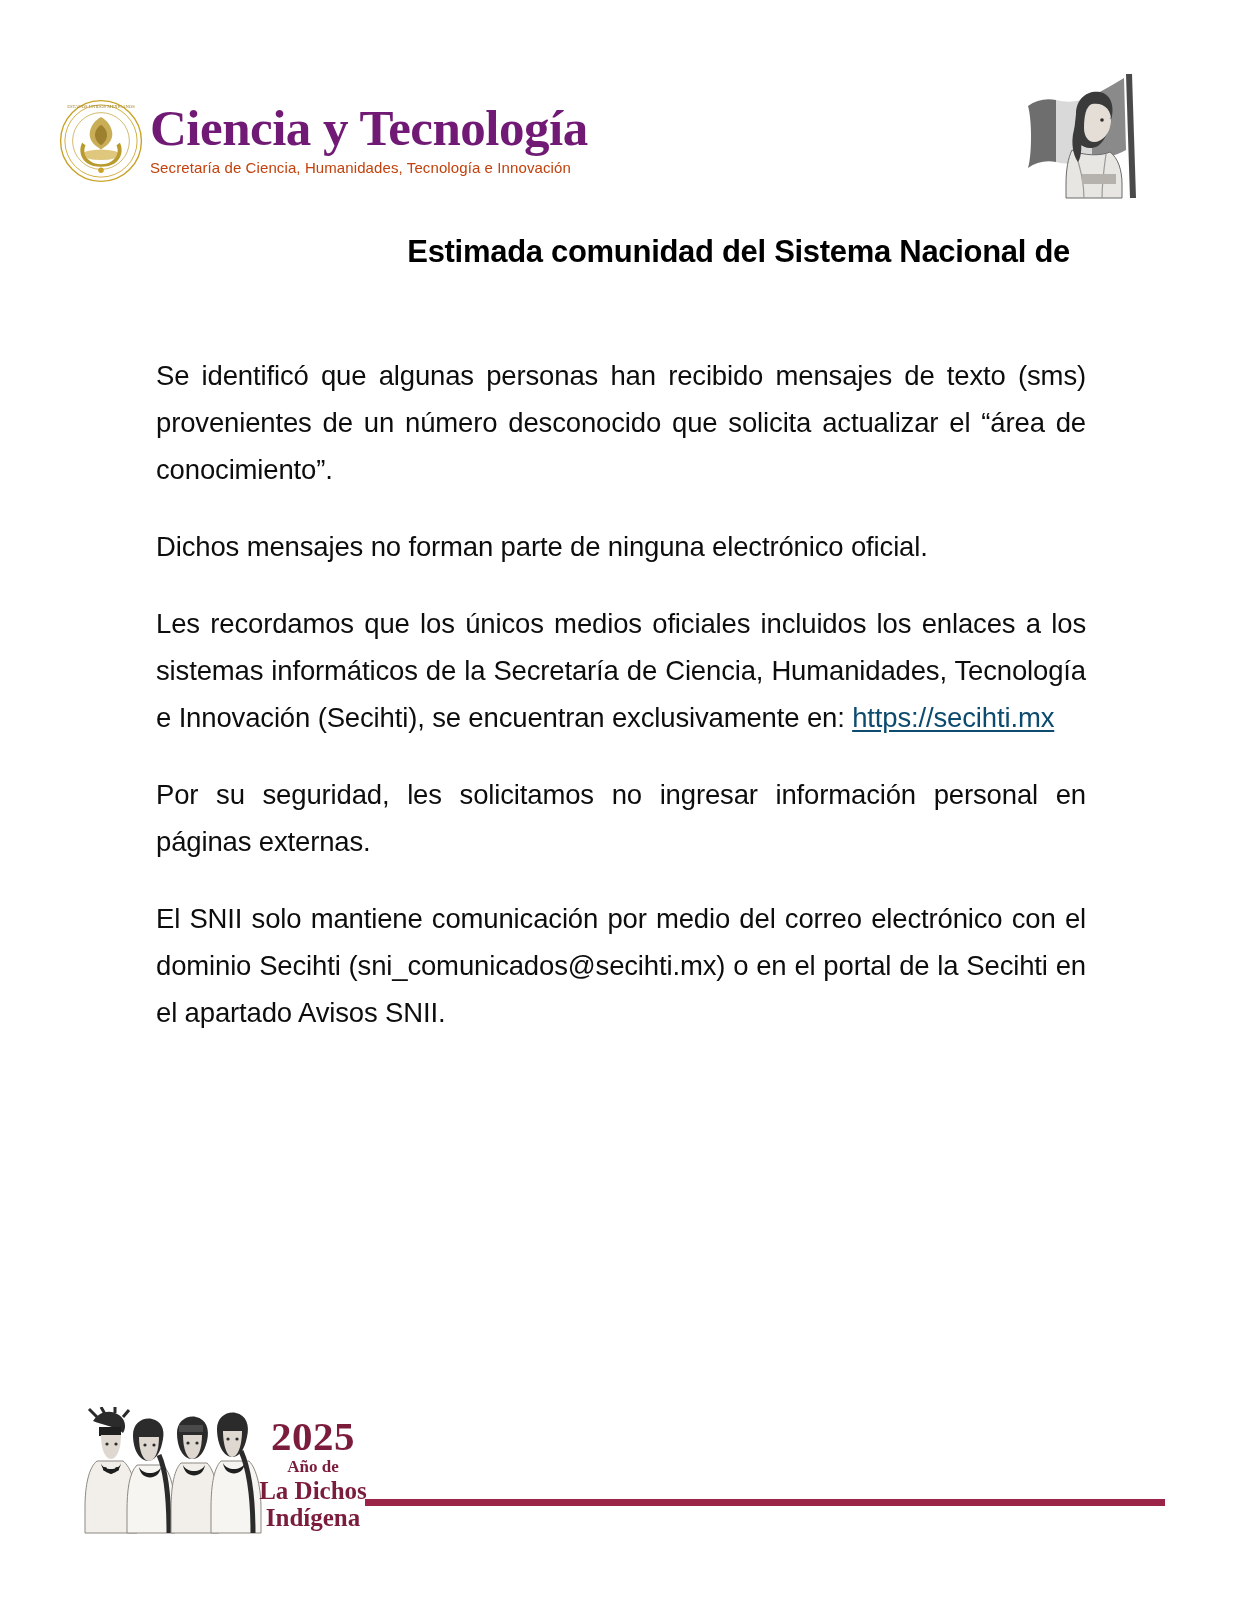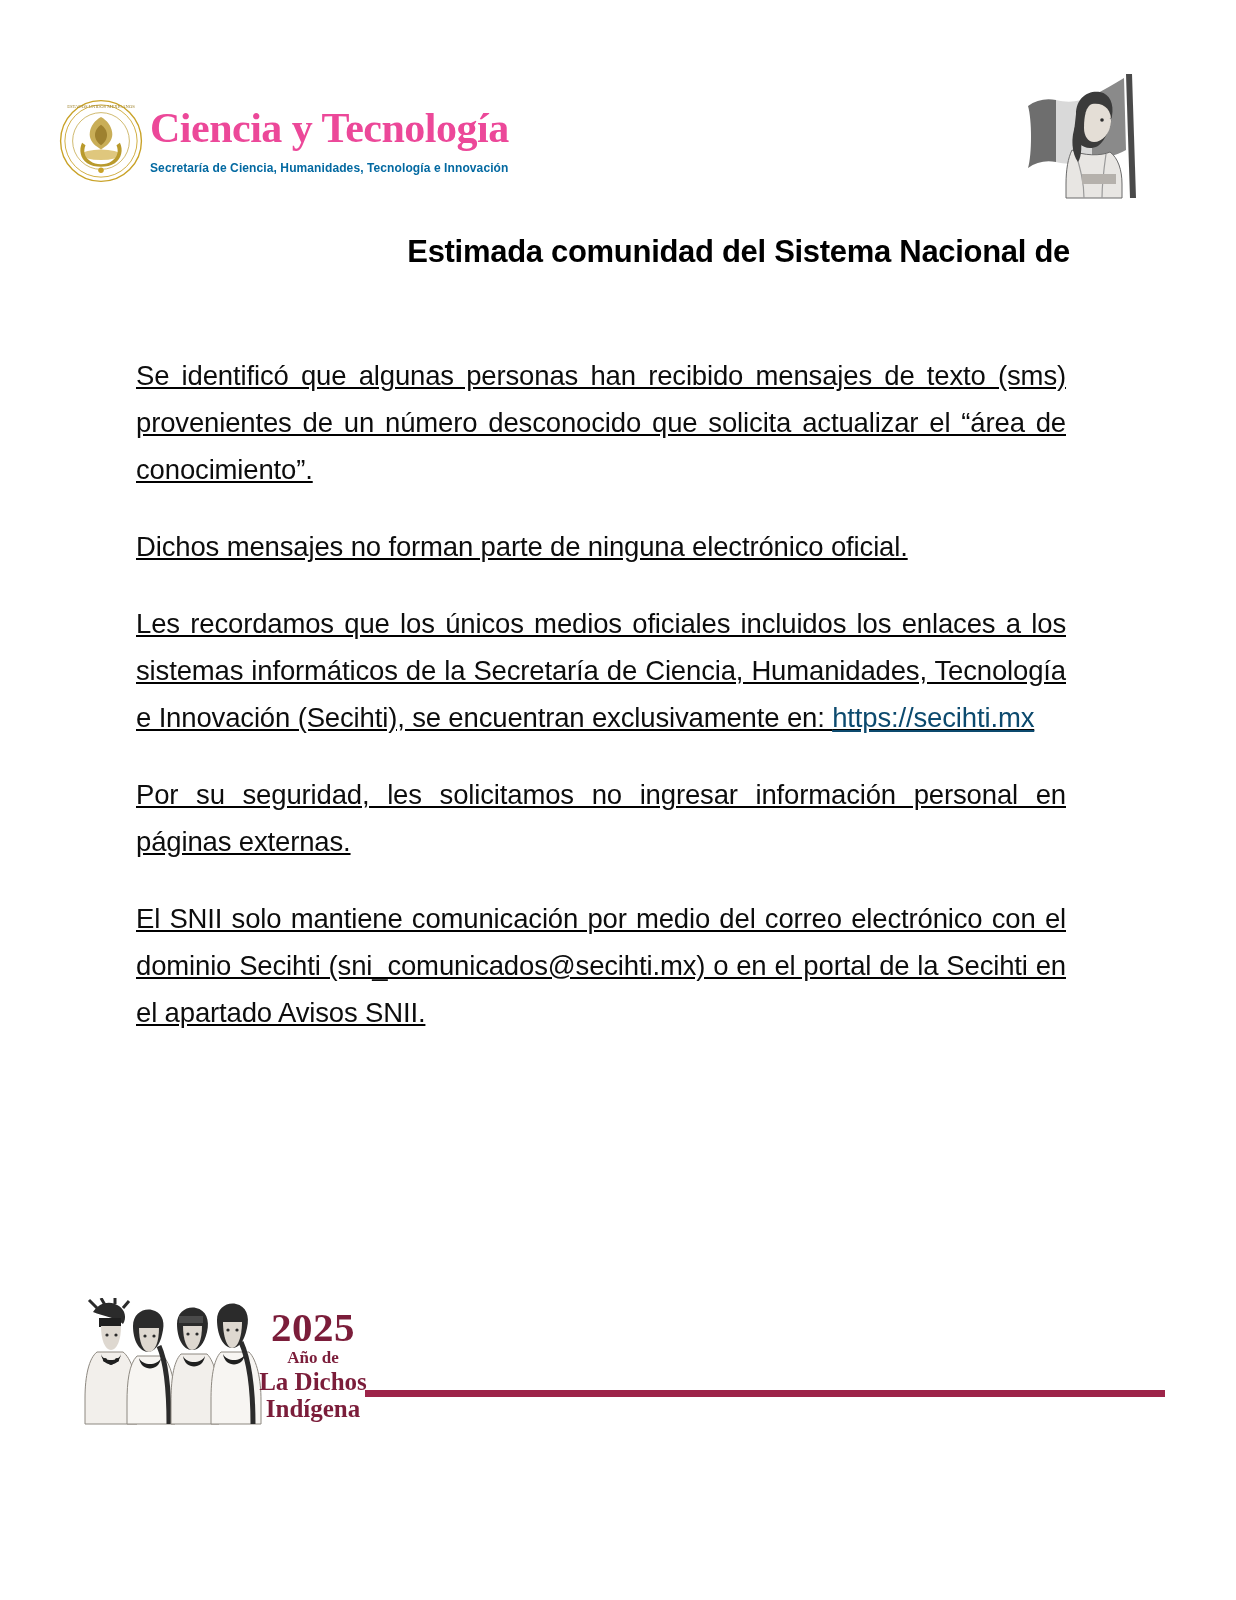--- a/index.html
+++ b/index.html
@@ -35,32 +35,32 @@
 
   .brand {
     position: absolute;
     left: 150px;
     top: 100px;
     width: 620px;
   }
   .brand-title {
     font-family: "Liberation Serif", serif;
     font-weight: bold;
-    font-size: 42px;
+    font-size: 51px;
     line-height: 56px;
-    color: #ec4899;
+    color: #701a75;
     letter-spacing: -0.5px;
     white-space: nowrap;
   }
   .brand-sub {
     font-family: "Liberation Sans", sans-serif;
-    font-weight: bold;
-    font-size: 12px;
+    font-weight: normal;
+    font-size: 15px;
     line-height: 18px;
-    color: #0369a1;
+    color: #c2410c;
     letter-spacing: 0.1px;
     margin-top: 3px;
     white-space: nowrap;
   }
 
   .flag-photo {
     position: absolute;
     left: 1010px;
     top: 58px;
     width: 140px;
@@ -80,24 +80,23 @@
     font-size: 31px;
     line-height: 47px;
     color: #000;
     letter-spacing: -0.3px;
   }
   .doc-title .ln { display: block; text-align: right; }
 
   
   .body-block {
     position: absolute;
-    left: 136px;
+    left: 156px;
     top: 352px;
     width: 930px;
-    text-decoration: underline;
   }
   .para {
     font-family: "Liberation Sans", sans-serif;
     font-size: 27.5px;
     line-height: 47px;
     color: #0d0d0d;
     text-align: justify;
     text-justify: inter-word;
     margin: 0 0 30px 0;
     letter-spacing: -0.15px;
@@ -106,21 +105,21 @@
   .link {
     color: #0c4a6e;
     text-decoration: underline;
     text-underline-offset: 3px;
   }
 
   
   .footer {
     position: absolute;
     left: 0;
-    top: 1288px;
+    top: 1397px;
     width: 1052px;
     height: 160px;
   }
   .footer-art {
     position: absolute;
     left: 75px;
     top: 10px;
     width: 190px;
     height: 135px;
   }

